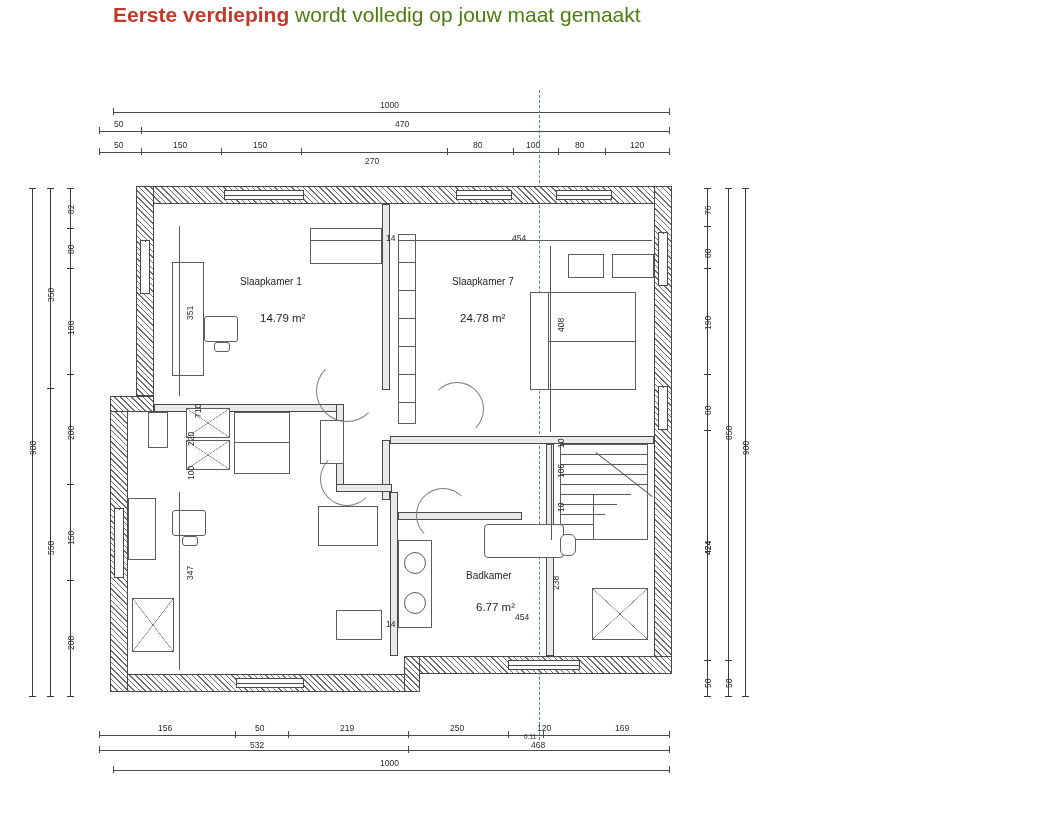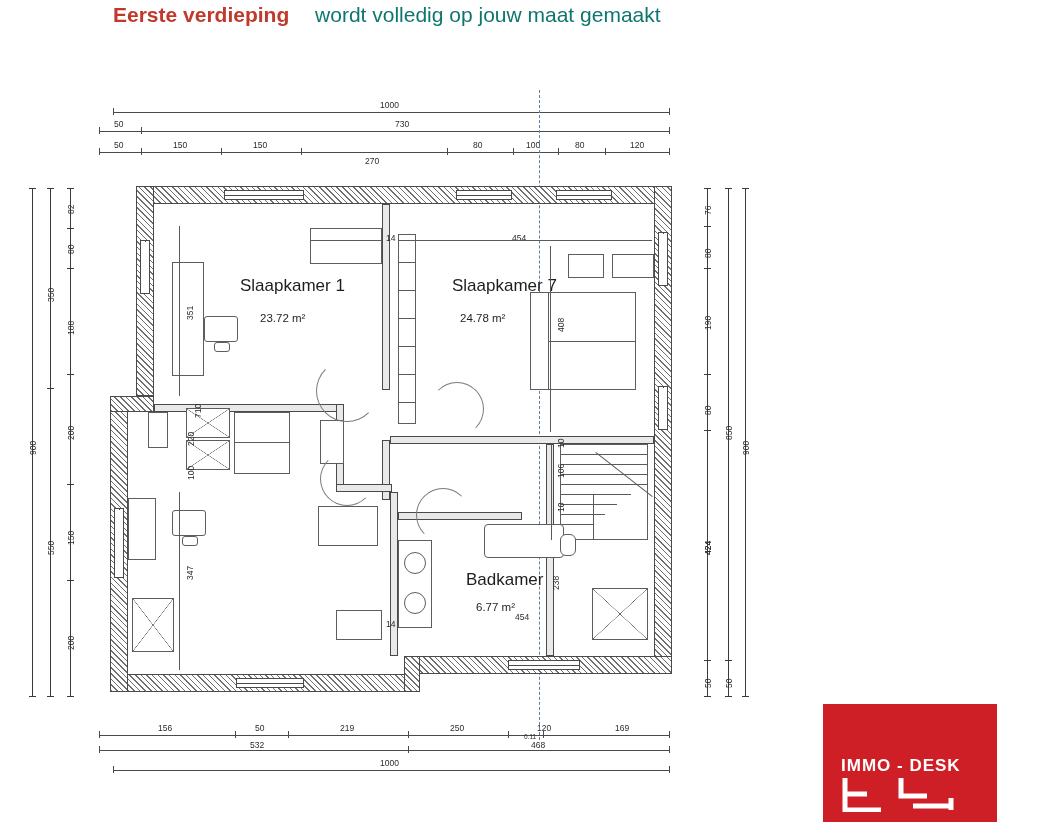--- a/index.html
+++ b/index.html
@@ -12,39 +12,39 @@
   }
   #stage{position:absolute;left:0;top:0;width:1060px;height:840px;}
 
   
   .header{
     position:absolute;left:113px;top:0px;
     font-size:21px;line-height:30px;
     white-space:nowrap;
   }
   .header .accent{color:#c0392b;font-weight:600;}
-  .header .rest{color:#0f766e;font-weight:400;margin-left:20px;}
+  .header .rest{color:#4d7c0f;font-weight:400;}
 
   
   .ln{position:absolute;background:#3a3a3a;}
   .hln{height:1px;}
   .vln{width:1px;}
   .thin{background:#5a5a5a;}
   .dim{position:absolute;background:#4a4a4a;height:1px;}
   .tick{position:absolute;background:#4a4a4a;width:1px;height:7px;}
   .dimtxt{
     position:absolute;font-size:8.5px;color:#2b2b2b;
     font-family:"Liberation Sans", sans-serif;white-space:nowrap;
   }
   .vtxt{
     position:absolute;font-size:8.5px;color:#2b2b2b;white-space:nowrap;
     transform-origin:0 0;transform:rotate(-90deg);
   }
   .roomlbl{
-    position:absolute;font-size:17px;color:#1e1e1e;white-space:nowrap;
+    position:absolute;font-size:10px;color:#1e1e1e;white-space:nowrap;
   }
   .area{
     position:absolute;font-size:11.5px;color:#1e1e1e;white-space:nowrap;
   }
   
   .wall{
     position:absolute;
     background-image:repeating-linear-gradient(45deg,#6f6f6f 0 1px,rgba(0,0,0,0) 1px 4px);
     border:1px solid #4a4a4a;
     box-sizing:border-box;
@@ -109,21 +109,21 @@
   <div class="dim" style="left:113px;top:112px;width:556px;"></div>
   <div class="tick" style="left:113px;top:108px;"></div>
   <div class="tick" style="left:669px;top:108px;"></div>
   <div class="dimtxt" style="left:380px;top:100px;">1000</div>
 
   <div class="dim" style="left:99px;top:131px;width:570px;"></div>
   <div class="tick" style="left:99px;top:127px;"></div>
   <div class="tick" style="left:141px;top:127px;"></div>
   <div class="tick" style="left:669px;top:127px;"></div>
   <div class="dimtxt" style="left:114px;top:119px;">50</div>
-  <div class="dimtxt" style="left:395px;top:119px;">730</div>
+  <div class="dimtxt" style="left:395px;top:119px;">470</div>
 
   <div class="dim" style="left:99px;top:152px;width:570px;"></div>
   <div class="tick" style="left:99px;top:148px;"></div>
   <div class="tick" style="left:141px;top:148px;"></div>
   <div class="tick" style="left:221px;top:148px;"></div>
   <div class="tick" style="left:301px;top:148px;"></div>
   <div class="tick" style="left:447px;top:148px;"></div>
   <div class="tick" style="left:513px;top:148px;"></div>
   <div class="tick" style="left:558px;top:148px;"></div>
   <div class="tick" style="left:605px;top:148px;"></div>
@@ -313,21 +313,21 @@
   <div class="furn" style="left:404px;top:592px;width:22px;height:22px;border-radius:50%;"></div>
   <div class="xbox" style="left:592px;top:588px;width:56px;height:52px;"></div>
   <div class="furn" style="left:560px;top:534px;width:16px;height:22px;border-radius:6px;"></div>
 
   <div class="doorarc" style="left:316px;top:360px;width:60px;height:60px;border-color:#7a7a7a;border-top-color:transparent;border-right-color:transparent;"></div>
   <div class="doorarc" style="left:430px;top:382px;width:52px;height:52px;border-color:#7a7a7a;border-bottom-color:transparent;border-left-color:transparent;"></div>
   <div class="doorarc" style="left:320px;top:452px;width:52px;height:52px;border-color:#7a7a7a;border-top-color:transparent;border-right-color:transparent;"></div>
   <div class="doorarc" style="left:416px;top:488px;width:52px;height:52px;border-color:#7a7a7a;border-bottom-color:transparent;border-right-color:transparent;"></div>
 
   <div class="roomlbl" style="left:240px;top:276px;">Slaapkamer 1</div>
-  <div class="area" style="left:260px;top:312px;">23.72 m²</div>
+  <div class="area" style="left:260px;top:312px;">14.79 m²</div>
 
   <div class="roomlbl" style="left:452px;top:276px;">Slaapkamer 7</div>
   <div class="area" style="left:460px;top:312px;">24.78 m²</div>
 
   <div class="roomlbl" style="left:466px;top:570px;">Badkamer</div>
   <div class="area" style="left:476px;top:601px;">6.77 m²</div>
 
   <div class="dimtxt" style="left:386px;top:233px;">14</div>
   <div class="dimtxt" style="left:512px;top:233px;">454</div>
   <div class="ln hln thin" style="left:398px;top:240px;width:254px;"></div>
@@ -349,24 +349,14 @@
   <div class="vtxt" style="left:556px;top:478px;">106</div>
   <div class="vtxt" style="left:556px;top:512px;">10</div>
   <div class="ln vln thin" style="left:551px;top:444px;height:96px;"></div>
 
   <div class="vtxt" style="left:551px;top:590px;">238</div>
   <div class="dimtxt" style="left:515px;top:612px;">454</div>
   <div class="dimtxt" style="left:386px;top:619px;">14</div>
 
   <div class="vtxt" style="left:703px;top:555px;">424</div>
 
-  <div class="logo">
-    <div class="logo-text">IMMO - DESK</div>
-    <svg class="logo-mark" viewBox="0 0 120 36">
-      <path d="M4 2 L4 34 L40 34" stroke="#ffffff" stroke-width="5" fill="none"></path>
-      <path d="M4 18 L26 18" stroke="#ffffff" stroke-width="5" fill="none"></path>
-      <path d="M60 2 L60 20 L86 20" stroke="#ffffff" stroke-width="5" fill="none"></path>
-      <path d="M72 30 L110 30" stroke="#ffffff" stroke-width="5" fill="none"></path>
-      <path d="M110 22 L110 34" stroke="#ffffff" stroke-width="5" fill="none"></path>
-    </svg>
-  </div>
 
 </div>
 
 </body></html>

